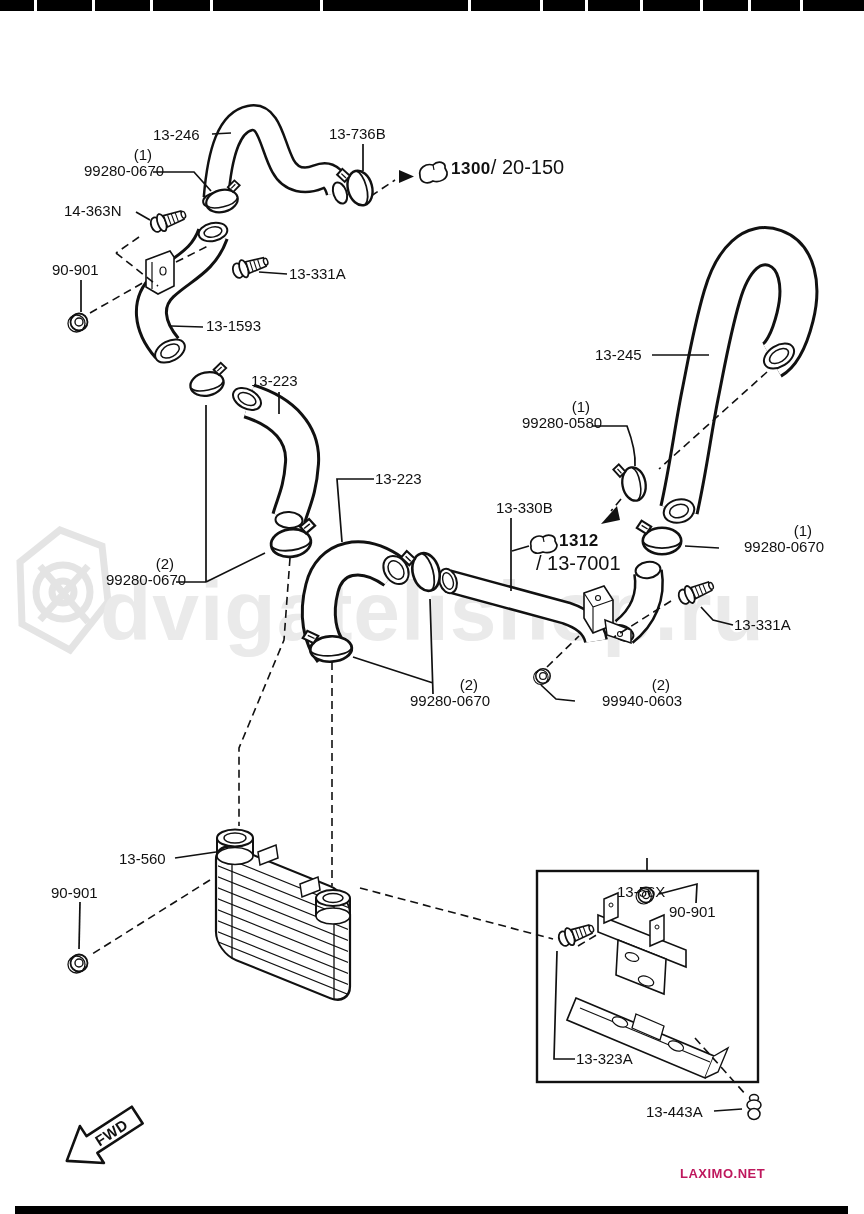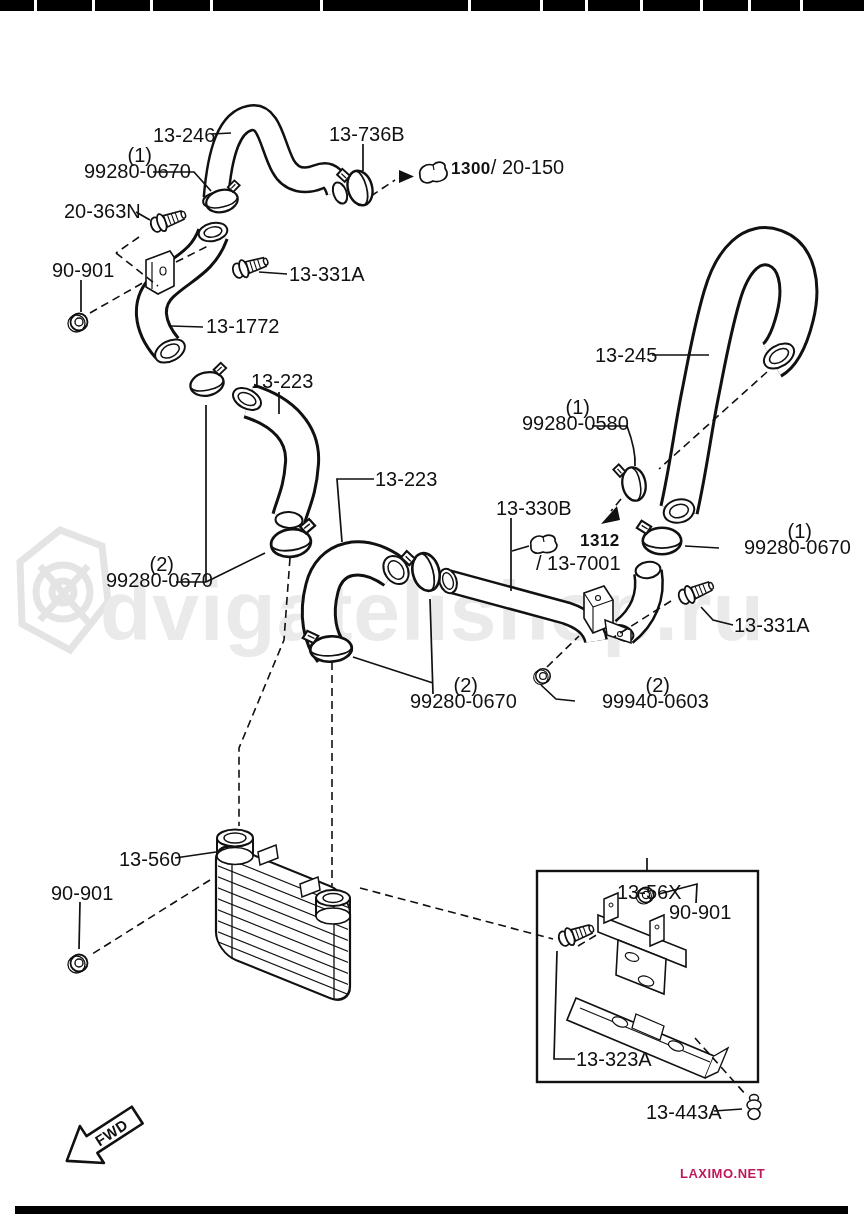--- a/index.html
+++ b/index.html
@@ -1,28 +1,28 @@
 <!DOCTYPE html>
 <html><head>
 <meta charset="utf-8">
 <style>
   html,body{margin:0;padding:0;background:#fff;}
   .canvas{
     position:relative;width:864px;height:1214px;background:#fff;overflow:hidden;
     font-family:"Liberation Sans",sans-serif;color:#111;
   }
   svg{position:absolute;left:0;top:0;}
-  .lbl{position:absolute;font-size:20px;line-height:16px;color:#111;white-space:nowrap;}
+  .lbl{position:absolute;font-size:15px;line-height:16px;color:#111;white-space:nowrap;}
   .qty-group{text-align:right;}
   .qty-group .qty{display:block;}
   .qty-group .pn{display:block;margin-left:24px;}
   .ref{position:absolute;white-space:nowrap;color:#111;}
   .ref-main{font-size:17px;font-weight:600;letter-spacing:.5px;}
   .ref-sub{font-size:20px;}
-  .ref1312 .ref-main{display:block;margin-left:44px;}
+  .ref1312 .ref-main{display:block;margin-left:23px;}
   .ref1312 .ref-sub{display:block;margin-top:1px;}
   .brand{position:absolute;left:680px;top:1166px;font-size:13px;font-weight:bold;letter-spacing:.5px;color:#be185d;}
   .topbar{position:absolute;left:0;top:0;width:864px;height:11px;background:#000;}
   .topbar i{position:absolute;top:0;width:3px;height:11px;background:#fff;}
   .botbar{position:absolute;left:15px;top:1206px;width:833px;height:8px;background:#000;}
 </style>
 </head>
 <body>
 
 <div class="canvas">
@@ -273,24 +273,24 @@
 <div class="botbar"></div>
 
 <div class="lbl" style="left:153px;top:127px">13-246</div>
 <div class="lbl" style="left:329px;top:126px">13-736B</div>
 
 <div class="lbl qty-group" style="left:60px;top:147px;width:92px">
   <span class="qty">(1)</span>
   <span class="pn">99280-0670</span>
 </div>
 
-<div class="lbl" style="left:64px;top:203px">20-363N</div>
+<div class="lbl" style="left:64px;top:203px">14-363N</div>
 <div class="lbl" style="left:52px;top:262px">90-901</div>
 <div class="lbl" style="left:289px;top:266px">13-331A</div>
-<div class="lbl" style="left:206px;top:318px">13-1772</div>
+<div class="lbl" style="left:206px;top:318px">13-1593</div>
 <div class="lbl" style="left:251px;top:373px">13-223</div>
 <div class="lbl" style="left:595px;top:347px">13-245</div>
 
 <div class="lbl qty-group" style="left:498px;top:399px;width:92px">
   <span class="qty">(1)</span>
   <span class="pn">99280-0580</span>
 </div>
 
 <div class="lbl" style="left:375px;top:471px">13-223</div>
 <div class="lbl" style="left:496px;top:500px">13-330B</div>

